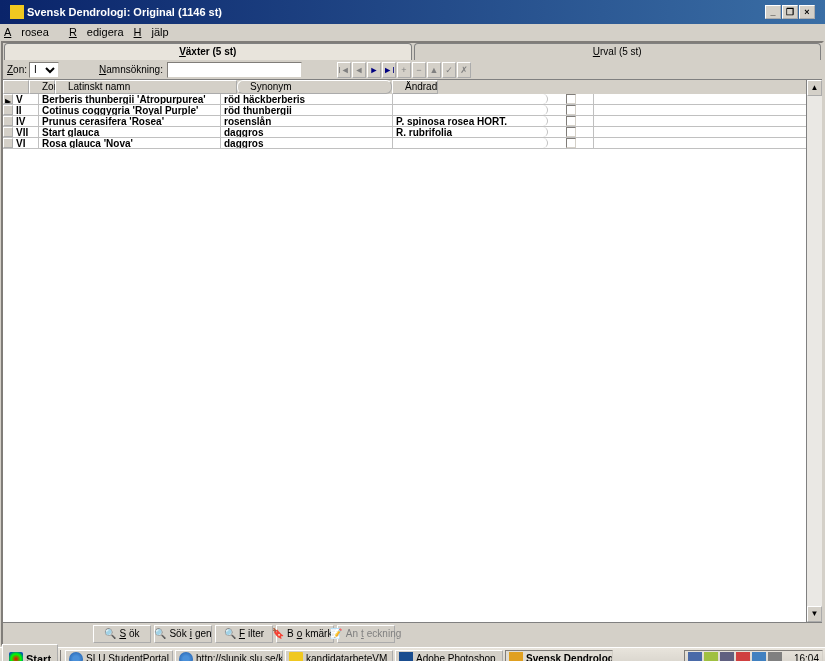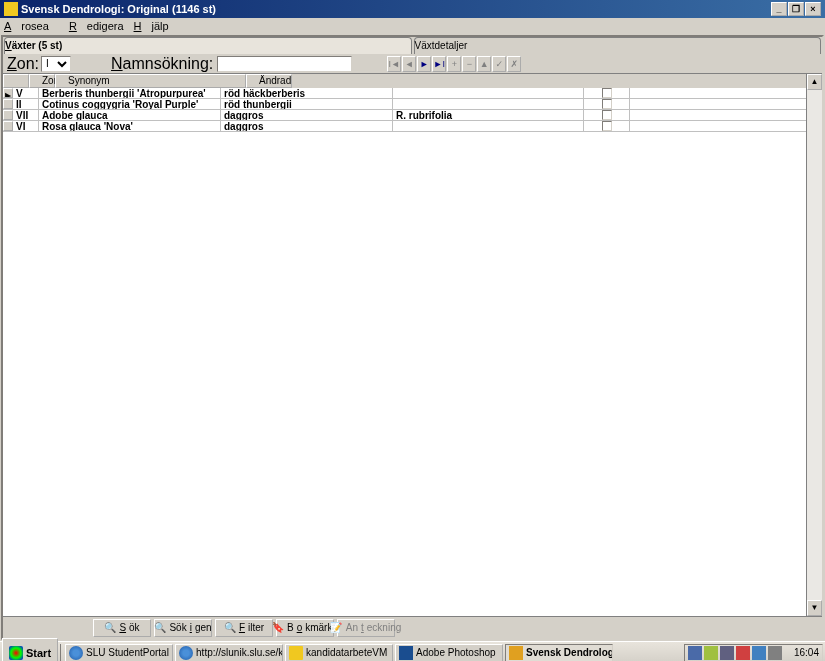--- a/index.html
+++ b/index.html
@@ -1,53 +1,53 @@
 <!DOCTYPE html>
 <html><head>
   <meta charset="utf-8">
   <style>
     * { box-sizing: border-box; margin: 0; padding: 0; }
     body { font-family: Tahoma, sans-serif; font-size: 10px; background: #d4d0c8; overflow: hidden; width: 825px; height: 661px; }
     
-    .titlebar { background: linear-gradient(to right, #0a246a, #3a6ea5); color: #fff; height: 18px; display: flex; align-items: center; padding: 0 4px; font-size: 11px; font-weight: bold; }
+    .titlebar { background: linear-gradient(to right, #0a246a, #3a6ea5); color: #fff; height: 24px; display: flex; align-items: center; padding: 0 10px; font-size: 11px; font-weight: bold; }
     .titlebar-icon { width: 14px; height: 14px; background: #f0c820; margin-right: 3px; }
     .titlebar-text { flex: 1; }
     .titlebar-buttons { display: flex; gap: 1px; }
     .titlebar-btn { width: 16px; height: 14px; background: #d4d0c8; border: 1px outset #fff; font-size: 9px; text-align: center; line-height: 12px; color: #000; cursor: pointer; font-family: Marlett, sans-serif; }
     
     .menubar { background: #d4d0c8; height: 16px; display: flex; align-items: center; padding: 0 4px; font-size: 11px; }
     .menubar span { margin-right: 10px; cursor: pointer; }
     .menubar .u { text-decoration: underline; }
     
     .main-frame { border: 2px inset #d4d0c8; margin: 1px; background: #fff; height: 605px; display: flex; flex-direction: column; }
     
     .tab-row { display: flex; height: 17px; background: #d4d0c8; }
-    .tab { flex: 1; background: #d4d0c8; border: 1px solid #808080; border-bottom: none; border-radius: 4px 4px 0 0; font-size: 10px; line-height: 15px; cursor: pointer; margin: 0 1px; }
+    .tab { flex: 1; background: #d4d0c8; border: 1px solid #808080; border-bottom: none; border-radius: 4px 4px 0 0; text-align: center; font-size: 10px; line-height: 15px; cursor: pointer; margin: 0 1px; }
     .tab.active { background: #e8e4dc; font-weight: bold; }
     .tab .u { text-decoration: underline; }
     
     .filter-row { background: #d4d0c8; height: 20px; display: flex; align-items: center; padding: 2px 4px; border-bottom: 1px solid #808080; }
-    .filter-label { font-size: 16px; margin-right: 2px; }
+    .filter-label { font-size: 10px; margin-right: 2px; }
     .filter-label .u { text-decoration: underline; }
     .zon-select { width: 30px; height: 16px; font-size: 10px; border: 1px inset #d4d0c8; background: #fff; }
     .namn-input { width: 135px; height: 16px; font-size: 10px; border: 1px inset #d4d0c8; background: #fff; margin-left: 2px; }
     .nav-toolbar { margin-left: 35px; display: flex; gap: 1px; }
     .nav-btn { width: 14px; height: 16px; background: #d4d0c8; border: 1px outset #fff; font-size: 9px; text-align: center; line-height: 14px; cursor: pointer; }
     .nav-btn.disabled { color: #808080; }
     .nav-btn.enabled { color: #000080; }
     
     .grid-container { flex: 1; display: flex; background: #fff; overflow: hidden; position: relative; }
     .grid { flex: 1; }
     .grid-header-row { display: flex; background: #d4d0c8; height: 14px; }
     .grid-header { border: 1px outset #fff; font-size: 10px; padding: 0 12px; line-height: 12px; background: #d4d0c8; }
     .col-marker { width: 10px; }
     .col-zon { width: 26px; }
     .col-latin { width: 182px; }
     .col-svenskt { width: 172px; }
-    .col-synonym { width: 191px; }
+    .col-synonym { width: 155px; border-radius: 6px; }
     .col-andrad { width: 46px; }
     
     .grid-row { display: flex; height: 11px; border-bottom: 1px solid #c0c0c0; }
     .grid-cell { border-right: 1px solid #c0c0c0; font-size: 10px; padding: 0 3px; line-height: 11px; overflow: hidden; white-space: nowrap; }
     .grid-row.current .col-marker { background: #d4d0c8; }
     .marker-arrow { font-size: 8px; color: #000; }
     .grid-row .col-marker { background: #d4d0c8; border: 1px outset #fff; padding: 0; text-align: center; }
     .grid-row.current .grid-cell:not(.col-marker) { font-weight: bold; }
     .grid-row:not(.current) .col-zon { font-weight: bold; }
     .grid-row:not(.current) .col-latin { font-weight: bold; }
@@ -102,21 +102,21 @@
 
 <div class="menubar">
   <span><span class="u">A</span><span>rosea</span></span>
   <span><span class="u">R</span>edigera</span>
   <span><span class="u">H</span>jälp</span>
 </div>
 
 <div class="main-frame">
   <div class="tab-row">
     <div class="tab active"><span class="u">V</span>äxter (5 st)</div>
-    <div class="tab">Växtdetaljer</div>
+    <div class="tab"><span class="u">U</span>rval (5 st)</div>
   </div>
 
   <div class="filter-row">
     <span class="filter-label"><span class="u">Z</span>on:</span>
     <select class="zon-select">
       <option>I</option>
     </select>
     <span style="width:40px"></span>
     <span class="filter-label"><span class="u">N</span>amnsökning:</span>
     <input class="namn-input" value="" style="">
@@ -131,20 +131,21 @@
       <div class="nav-btn disabled">✓</div>
       <div class="nav-btn disabled">✗</div>
     </div>
   </div>
 
   <div class="grid-container">
     <div class="grid">
       <div class="grid-header-row">
         <div class="grid-header col-marker"></div>
         <div class="grid-header col-zon">Zon</div>
+        <div class="grid-header col-latin">Latinskt namn</div>
         <div class="grid-header col-synonym">Synonym</div>
         <div class="grid-header col-andrad">Ändrad</div>
       </div>
       <div id="grid-rows">
           <div class="grid-row current">
             <div class="grid-cell col-marker"><span class="marker-arrow">▶</span></div>
             <div class="grid-cell col-zon">V</div>
             <div class="grid-cell col-latin">Berberis thunbergii 'Atropurpurea'</div>
             <div class="grid-cell col-svenskt">röd häckberberis</div>
             <div class="grid-cell col-synonym"></div>
@@ -157,22 +158,32 @@
             <div class="grid-cell col-zon">II</div>
             <div class="grid-cell col-latin">Cotinus coggygria 'Royal Purple'</div>
             <div class="grid-cell col-svenskt">röd thunbergii</div>
             <div class="grid-cell col-synonym"></div>
             <div class="grid-cell col-andrad">
               <span class="checkbox"></span>
             </div>
           </div>
           <div class="grid-row">
             <div class="grid-cell col-marker"></div>
+            <div class="grid-cell col-zon">IV</div>
+            <div class="grid-cell col-latin">Prunus cerasifera 'Rosea'</div>
+            <div class="grid-cell col-svenskt">rosenslån</div>
+            <div class="grid-cell col-synonym">P. spinosa rosea HORT.</div>
+            <div class="grid-cell col-andrad">
+              <span class="checkbox"></span>
+            </div>
+          </div>
+          <div class="grid-row">
+            <div class="grid-cell col-marker"></div>
             <div class="grid-cell col-zon">VII</div>
-            <div class="grid-cell col-latin">Adobe glauca</div>
+            <div class="grid-cell col-latin">Start glauca</div>
             <div class="grid-cell col-svenskt">daggros</div>
             <div class="grid-cell col-synonym">R. rubrifolia</div>
             <div class="grid-cell col-andrad">
               <span class="checkbox"></span>
             </div>
           </div>
           <div class="grid-row">
             <div class="grid-cell col-marker"></div>
             <div class="grid-cell col-zon">VI</div>
             <div class="grid-cell col-latin">Rosa glauca 'Nova'</div>

